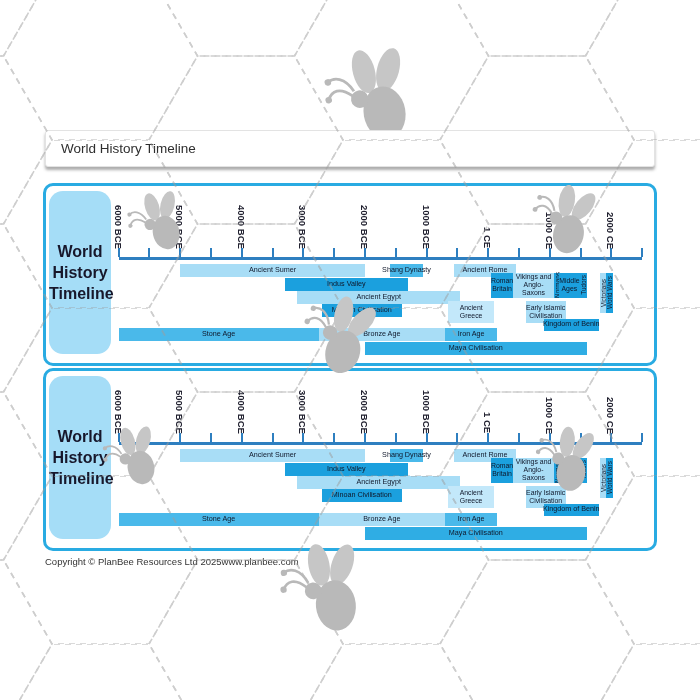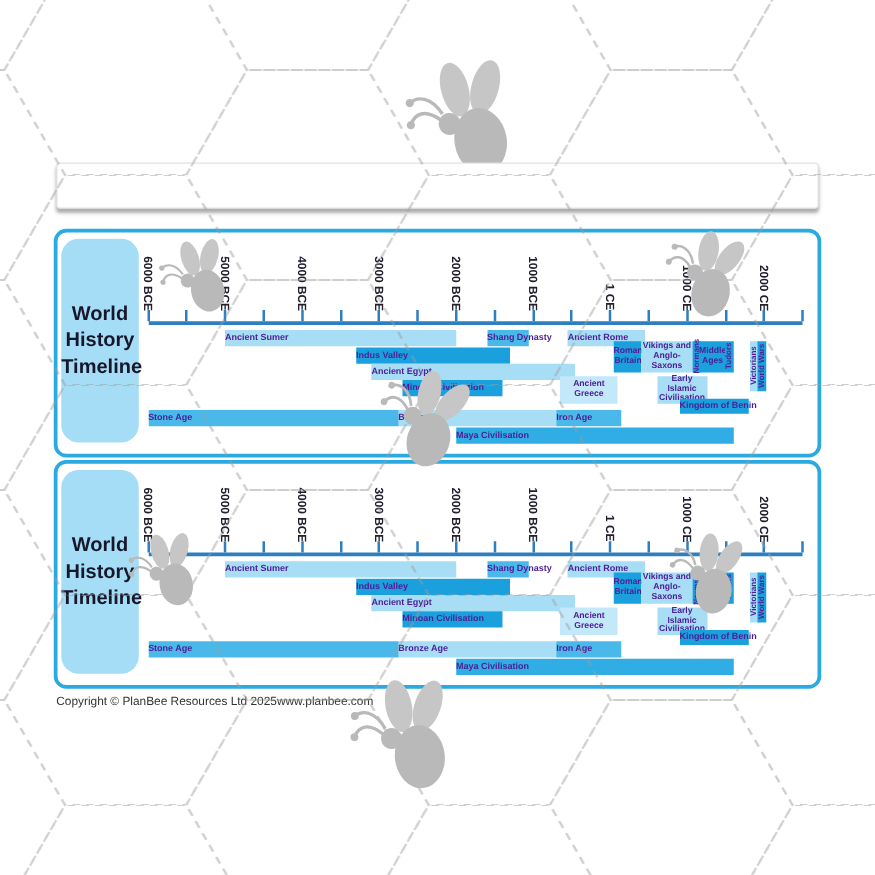--- a/index.html
+++ b/index.html
@@ -31,22 +31,22 @@
     font-size:16px;font-weight:700;color:#17172b;line-height:21px;z-index:2;
   }
   .plot{position:absolute;inset:0;}
   .axis-line{position:absolute;height:2.5px;background:#2e7fc0;}
   .axis-tick{position:absolute;width:2.2px;height:9px;top:61.5px;background:#2e7fc0;}
   .tick-label{
     position:absolute;bottom:114.5px;writing-mode:vertical-rl;
     font-size:9.5px;font-weight:700;color:#20202f;line-height:11px;white-space:nowrap;
   }
   .bar{
-    position:absolute;display:flex;align-items:center;
-    font-weight:700;color:#4c1d95;text-align:center;
+    position:absolute;display:flex;align-items:center;justify-content:center;
+    font-weight:400;color:#0f172a;text-align:center;
   }
   .bar span{font-size:7.2px;line-height:1.12;white-space:nowrap;}
   .bar.two span{font-size:6.9px;white-space:normal;}
   .bar.vert span{writing-mode:vertical-rl;transform:rotate(180deg);font-size:6.4px;white-space:nowrap;}
   
   .footer{
     position:absolute;left:45px;right:45px;top:556px;
     display:flex;
     font-size:9.5px;color:#333333;z-index:10;
   }
@@ -64,20 +64,21 @@
     <ellipse cx="0" cy="8" rx="19" ry="24" fill="#b9b9b9"></ellipse>
     <circle cx="-20" cy="-8" r="8" fill="#b9b9b9"></circle>
     <path d="M -26,-12 C -36,-22 -44,-20 -48,-12" stroke="#b9b9b9" stroke-width="2.5" fill="none"></path>
     <circle cx="-48" cy="-12" r="3" fill="#b9b9b9"></circle>
     <path d="M -24,-16 C -30,-30 -40,-32 -46,-28" stroke="#b9b9b9" stroke-width="2.5" fill="none"></path>
     <circle cx="-46" cy="-28" r="3" fill="#b9b9b9"></circle>
   </g>
 </svg>
 
 <div class="header">
+  <div>World History Timeline</div>
 </div>
 
 <section class="panel" id="panel1">
   <div class="side-box">
     <div>World</div>
     <div>History</div>
     <div>Timeline</div>
   </div>
   <div class="plot">
       <div class="axis-line" style="left: 72.5px; top: 71px; width: 523.6px;"></div>

